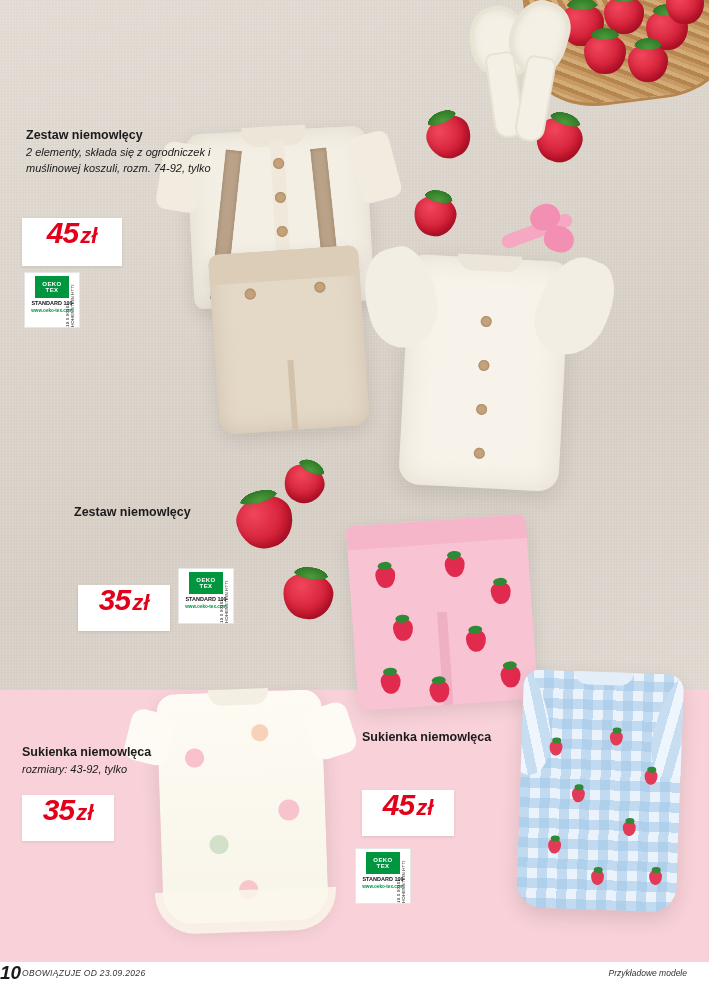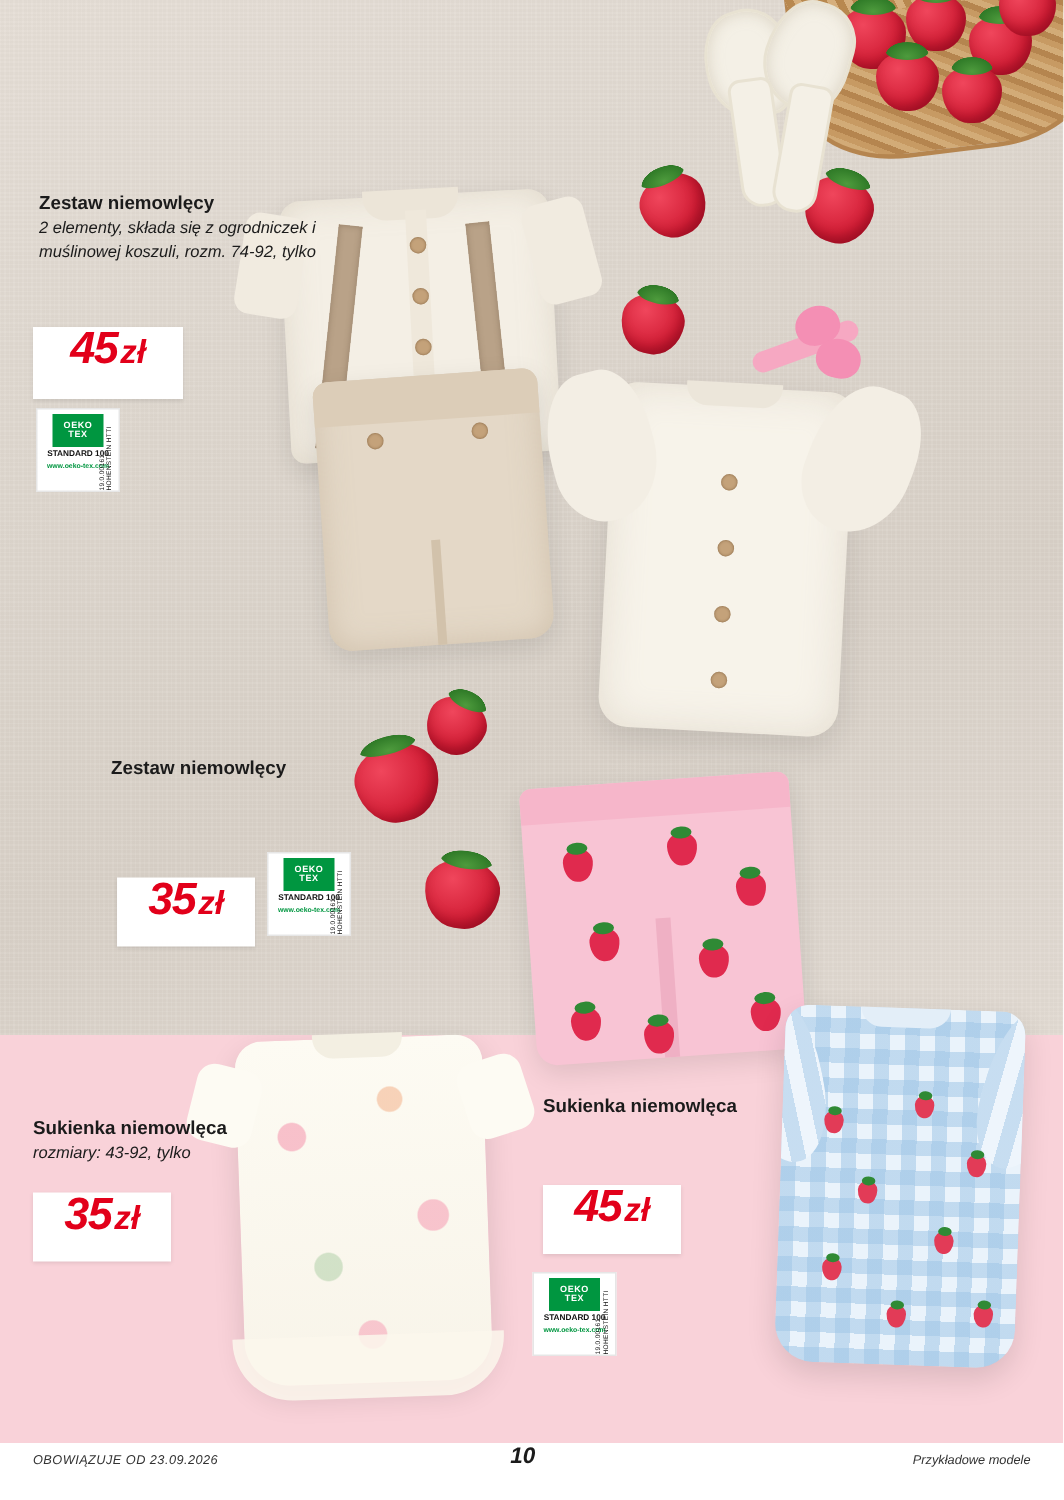--- a/index.html
+++ b/index.html
@@ -356,22 +356,22 @@
     content:""; position:absolute; left:50%; top:-3px; transform:translateX(-50%);
     width:70%; height:6px; background:#2f8a35; border-radius:50%;
   }
 
   
   .footer-left {
     position:absolute; left:22px; top:968px;
     font-size:8.5px; font-style:italic; color:#333; letter-spacing:.3px;
   }
   .footer-page {
-    position:absolute; left:0; top:962px; width:697px; text-align:center;
-    font-size:15px; font-weight:700; font-style:italic; color:#1b1b1b;
+    position:absolute; left:0; top:962px; width:697px; text-align:left;
+    font-size:19px; font-weight:700; font-style:italic; color:#1b1b1b;
   }
   .footer-right {
     position:absolute; right:22px; top:968px;
     font-size:8.5px; font-style:italic; color:#333;
   }
 </style>
 </head>
 <body>
 
 <div class="page">

